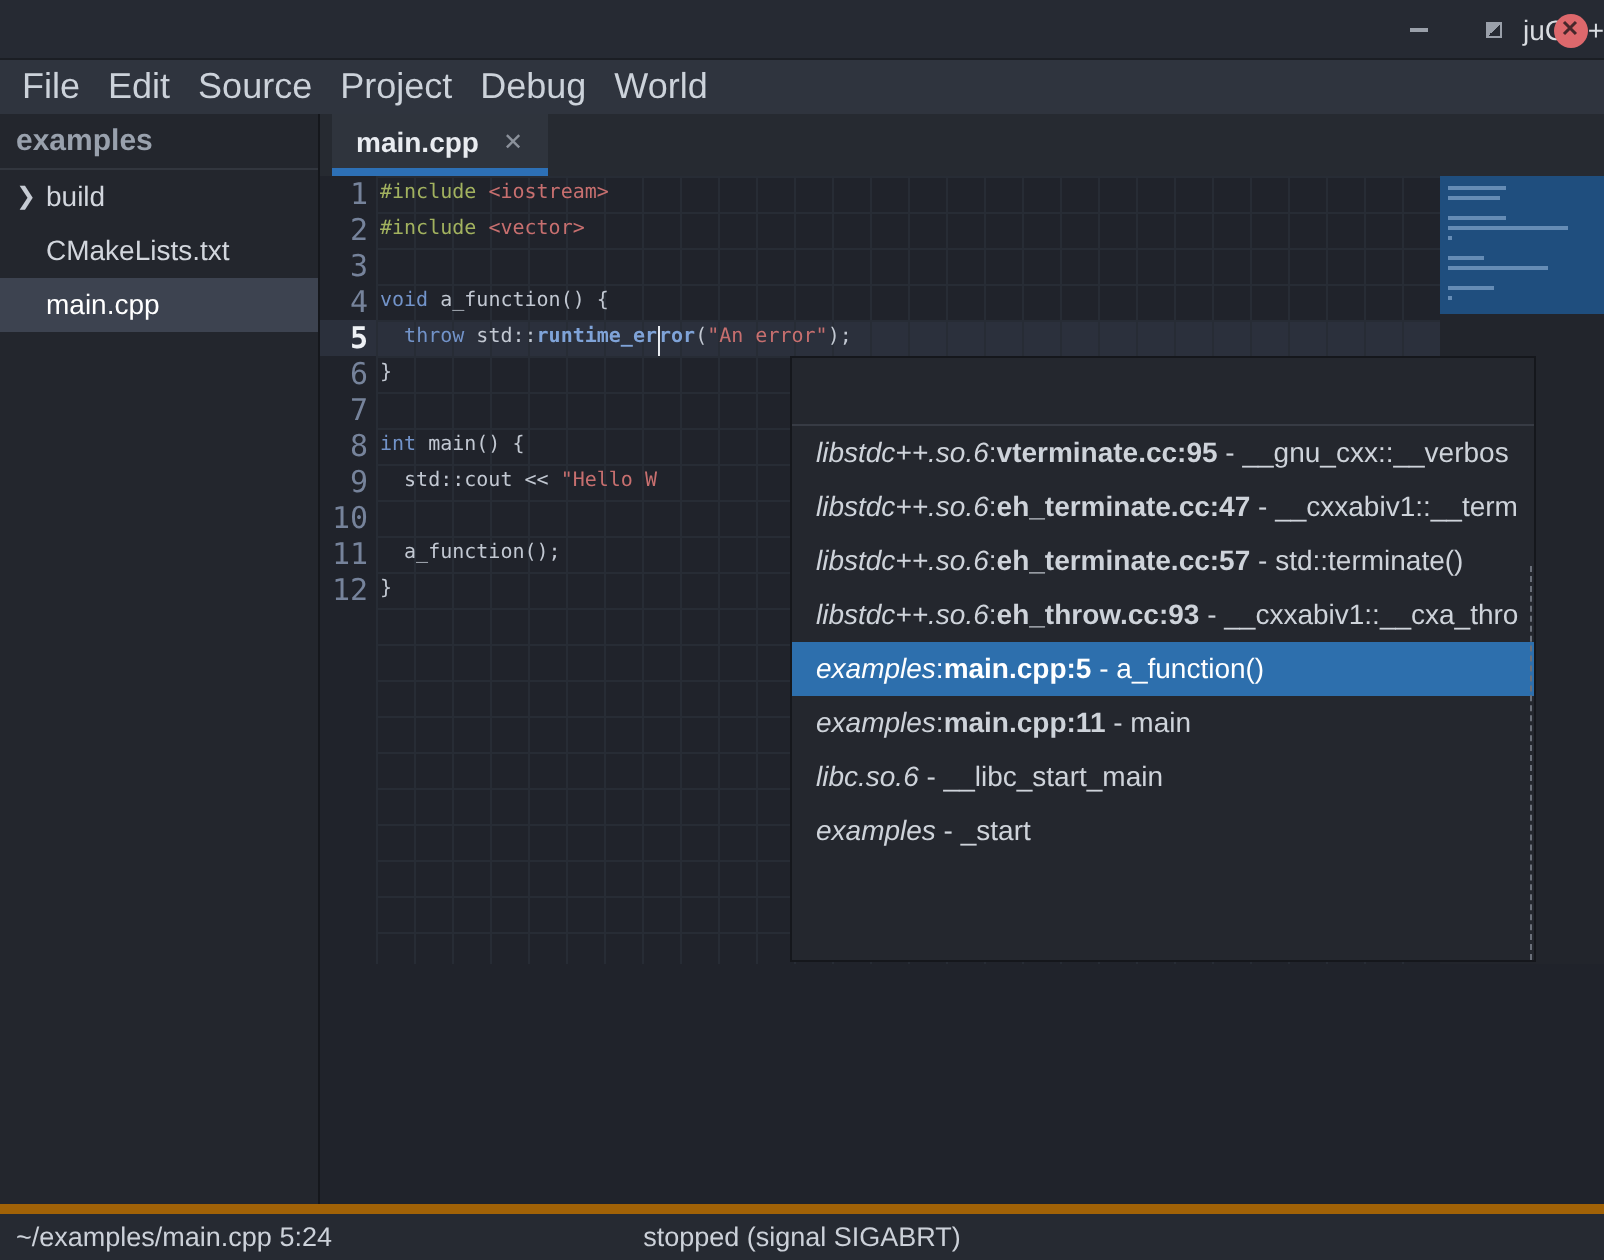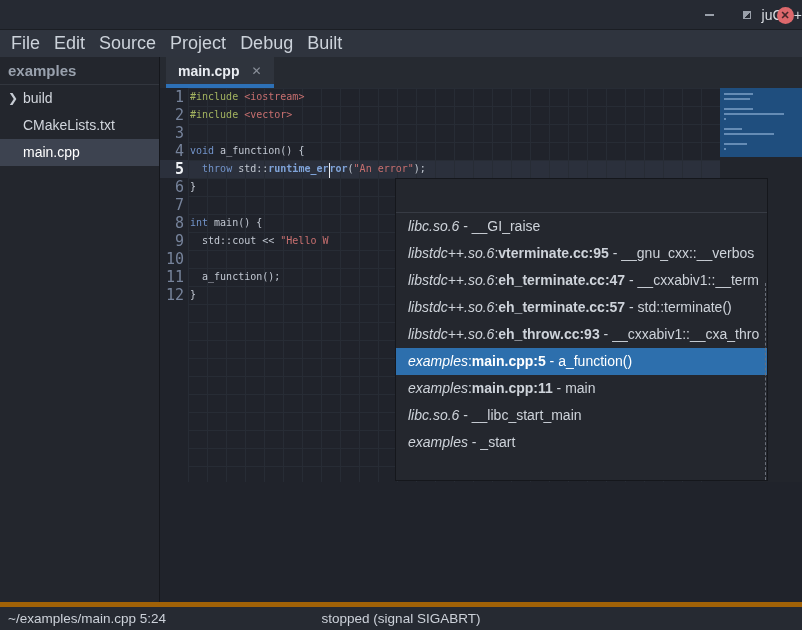--- a/index.html
+++ b/index.html
@@ -96,21 +96,21 @@
         </span>
     </div>
   </div>
 
   <div class="menubar" id="menubar">
       <span class="menu-item">File</span>
       <span class="menu-item">Edit</span>
       <span class="menu-item">Source</span>
       <span class="menu-item">Project</span>
       <span class="menu-item">Debug</span>
-      <span class="menu-item">Built</span>
+      <span class="menu-item">World</span>
     </div>
 
   <div class="sidebar">
     <div class="side-header">examples</div>
     <div id="tree">
         <div class="tree-item"><span class="tree-chevron">❯</span><span>build</span></div>
         <div class="tree-item"><span>CMakeLists.txt</span></div>
         <div class="tree-item selected"><span>main.cpp</span></div>
       </div>
   </div>
@@ -154,21 +154,20 @@
           <div class="mm-bar" style="width: 0px; background: transparent;"></div>
           <div class="mm-bar" style="width: 23px;"></div>
           <div class="mm-bar" style="width: 2px;"></div>
         </div>
     </div>
   </div>
 
   <div class="popup">
     <div class="popup-header"></div>
     <div id="poplist">
-        <div class="pop-item"><span class="pop-lib">libc.so.6</span><span> - __GI_raise</span></div>
         <div class="pop-item"><span class="pop-lib">libstdc++.so.6</span><span>:</span><span class="pop-file">vterminate.cc:95</span><span> - __gnu_cxx::__verbos</span></div>
         <div class="pop-item"><span class="pop-lib">libstdc++.so.6</span><span>:</span><span class="pop-file">eh_terminate.cc:47</span><span> - __cxxabiv1::__term</span></div>
         <div class="pop-item"><span class="pop-lib">libstdc++.so.6</span><span>:</span><span class="pop-file">eh_terminate.cc:57</span><span> - std::terminate()</span></div>
         <div class="pop-item"><span class="pop-lib">libstdc++.so.6</span><span>:</span><span class="pop-file">eh_throw.cc:93</span><span> - __cxxabiv1::__cxa_thro</span></div>
         <div class="pop-item selected"><span class="pop-lib">examples</span><span>:</span><span class="pop-file">main.cpp:5</span><span> - a_function()</span></div>
         <div class="pop-item"><span class="pop-lib">examples</span><span>:</span><span class="pop-file">main.cpp:11</span><span> - main</span></div>
         <div class="pop-item"><span class="pop-lib">libc.so.6</span><span> - __libc_start_main</span></div>
         <div class="pop-item"><span class="pop-lib">examples</span><span> - _start</span></div>
       </div>
     <div class="popup-dash"></div>

